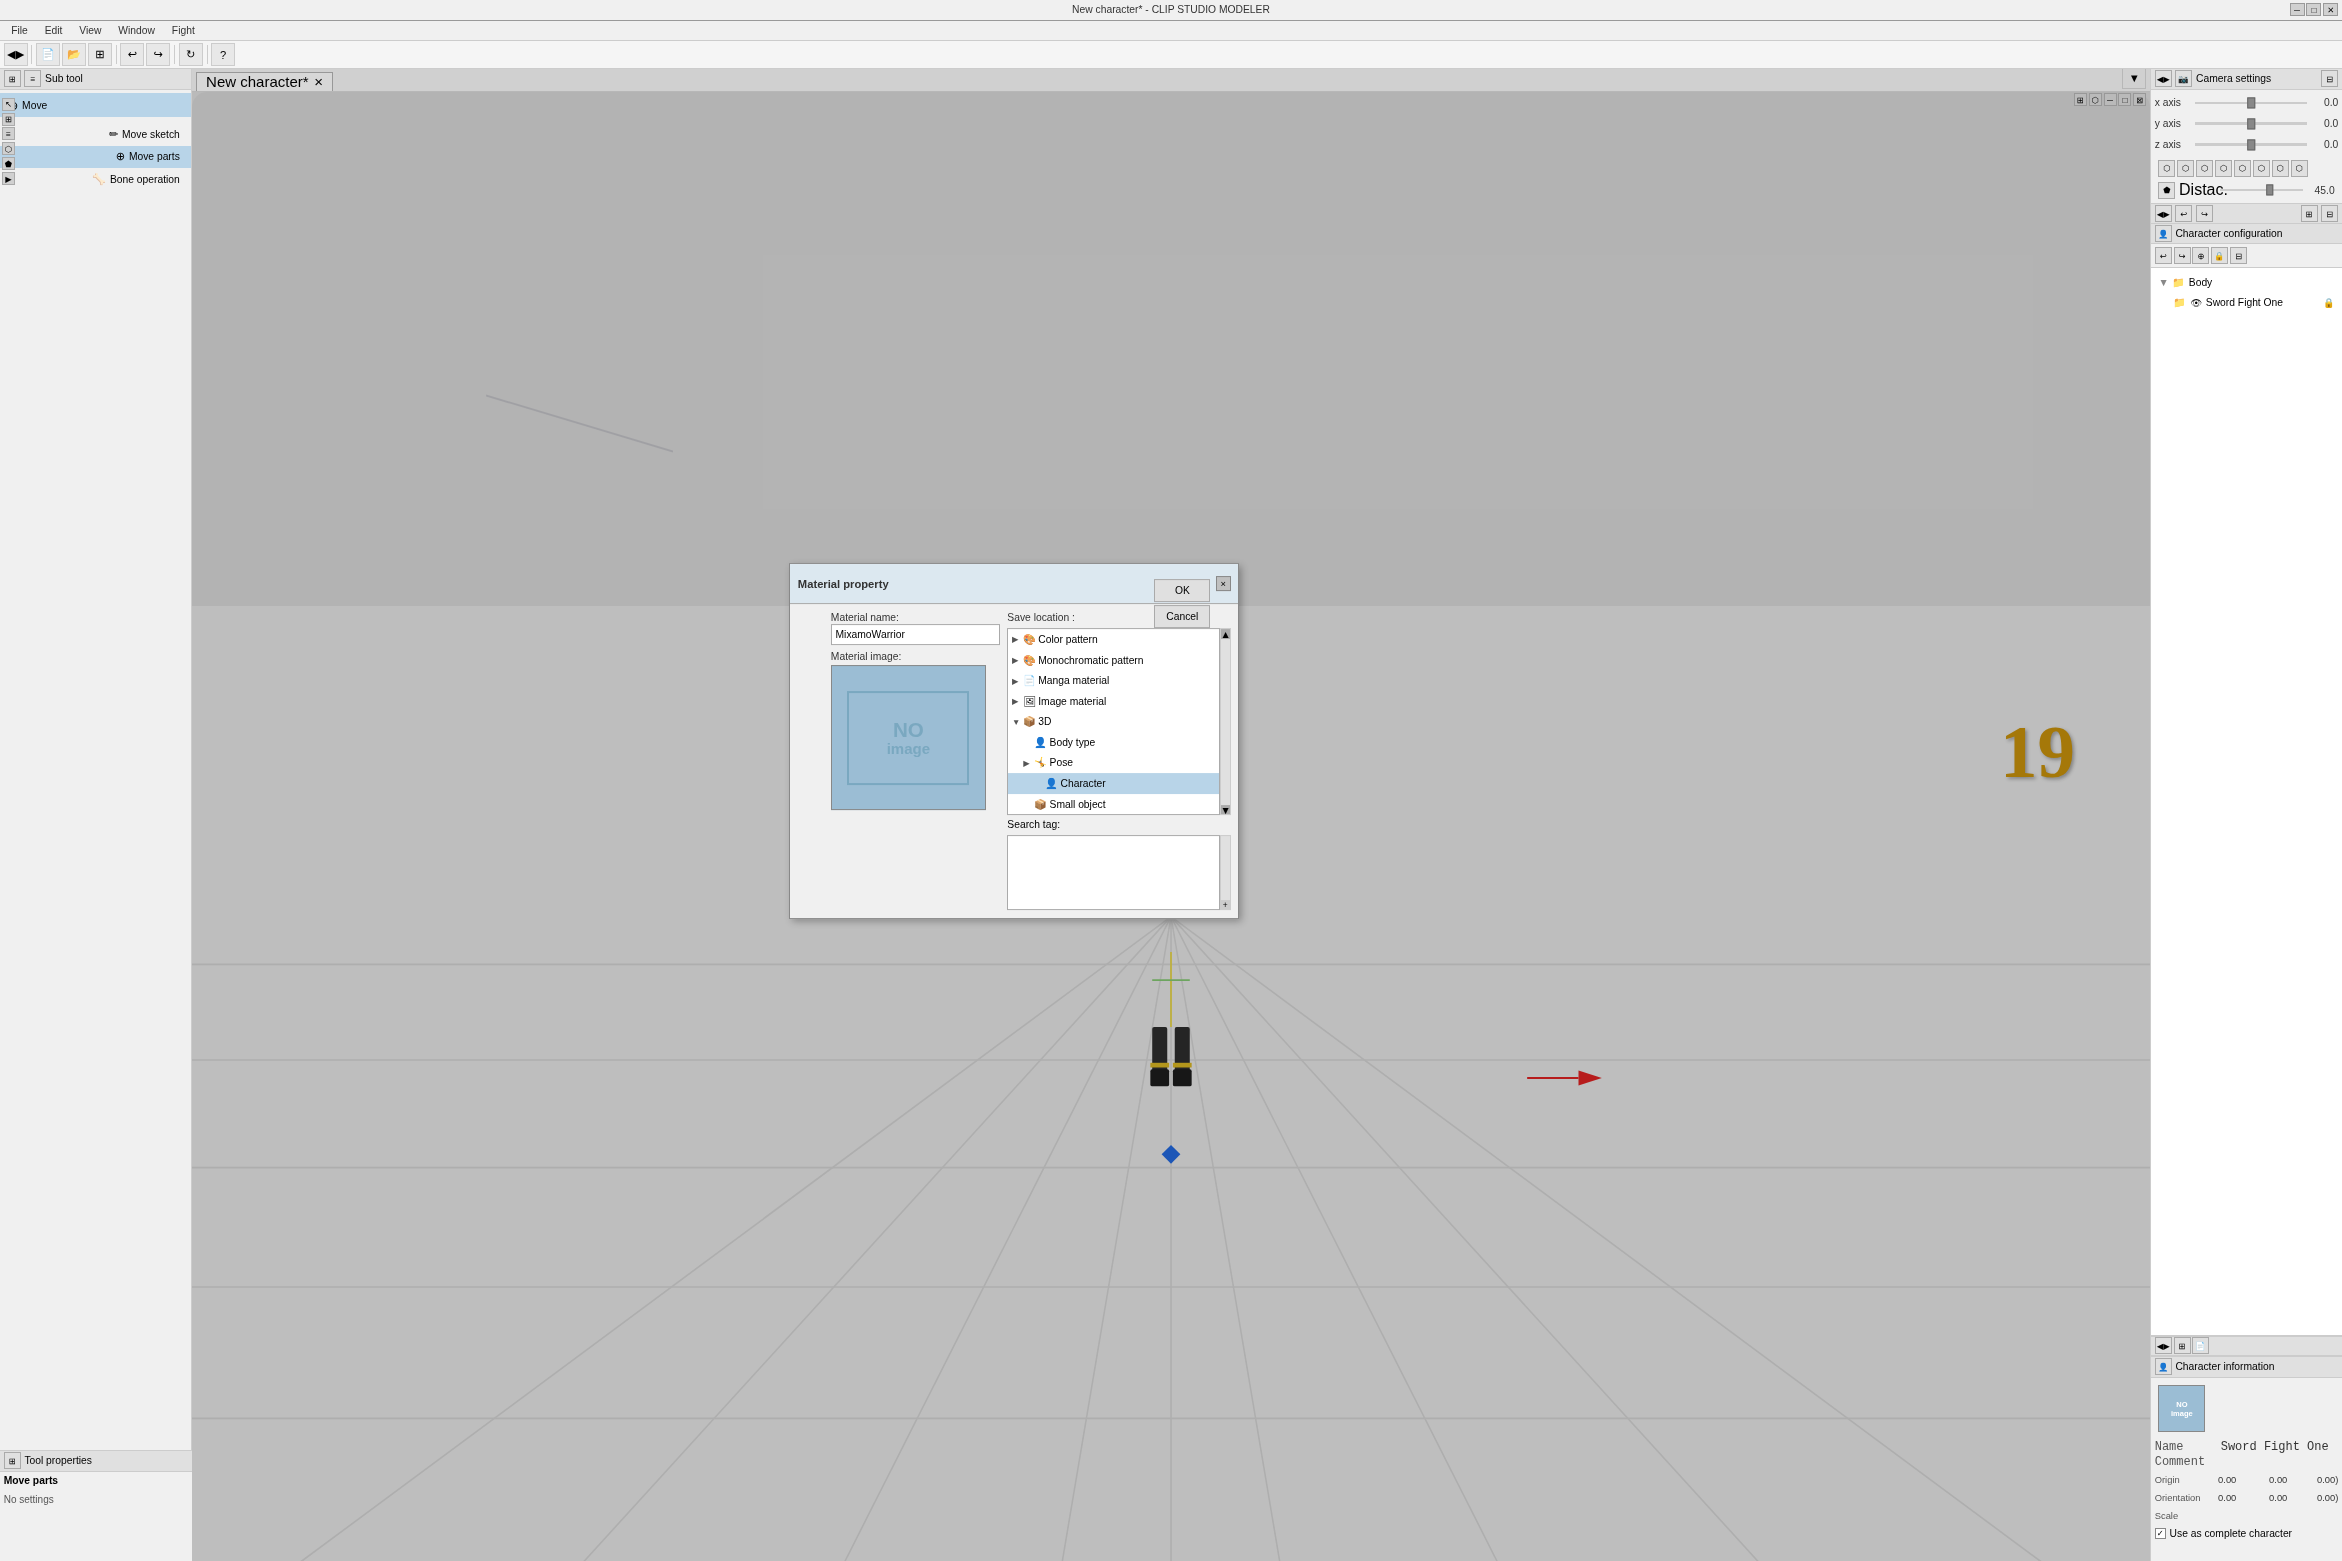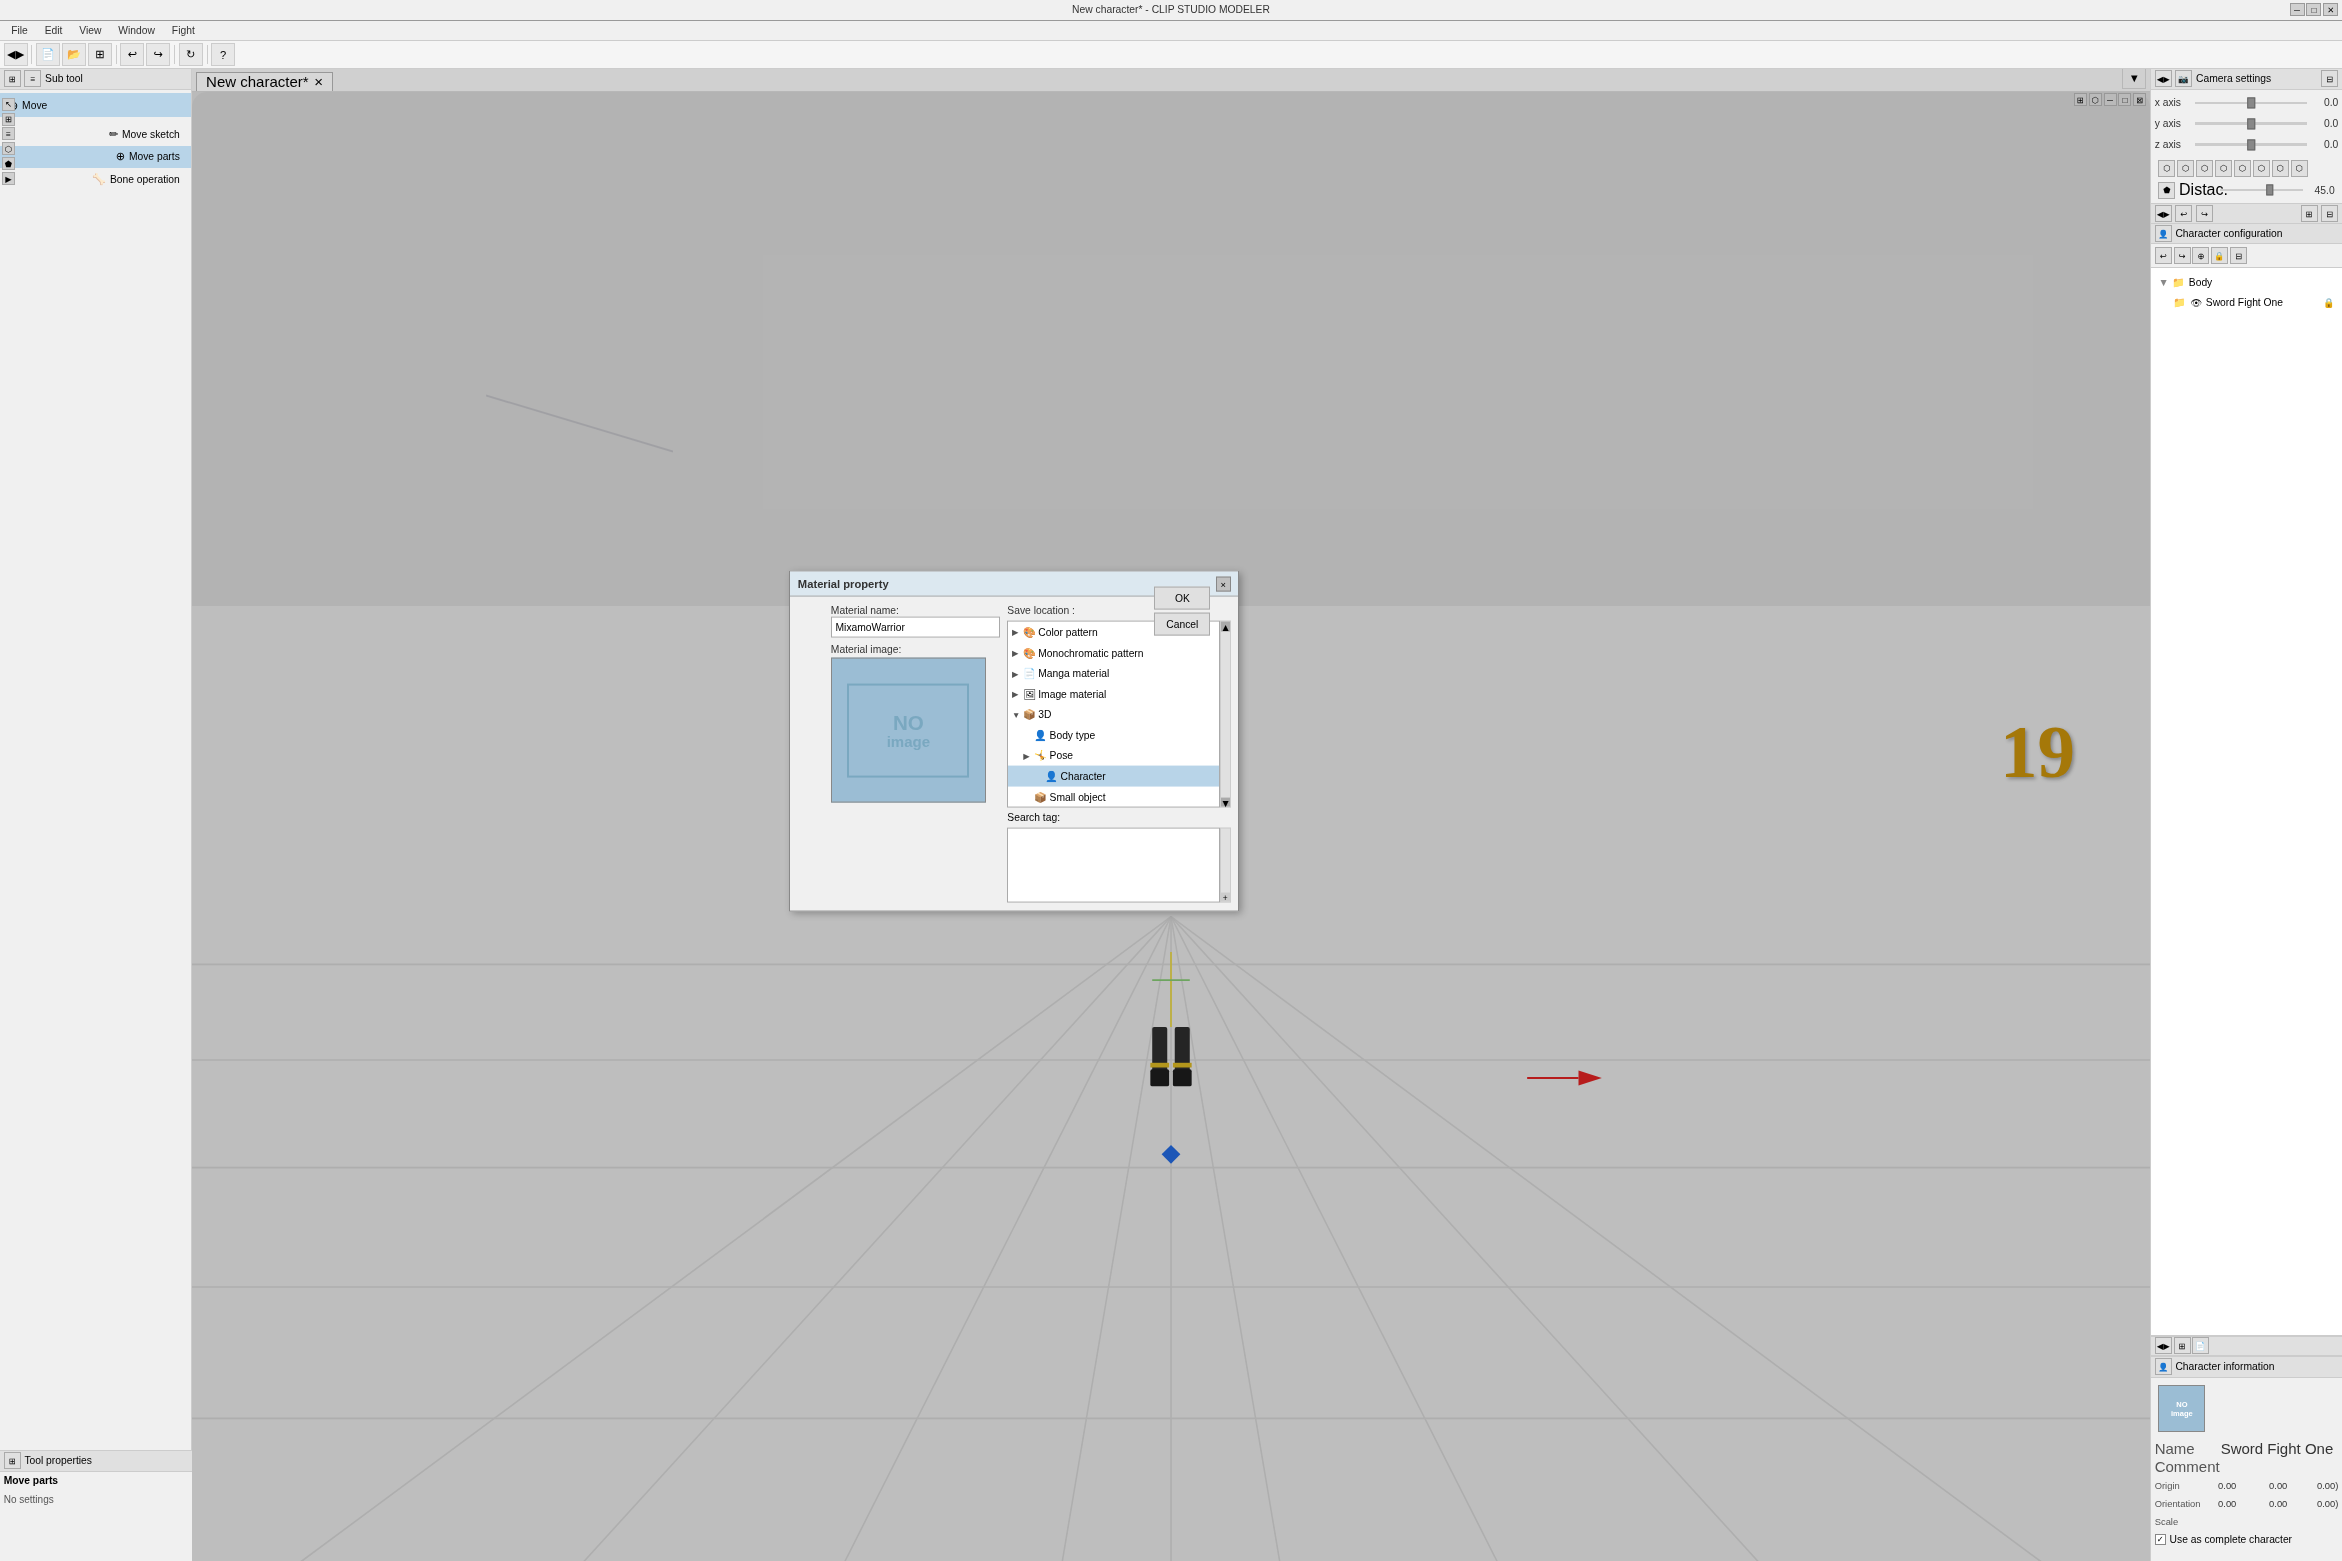--- a/index.html
+++ b/index.html
@@ -340,21 +340,22 @@
       font-size: 7.5px;
       color: #fff;
       text-align: center;
       line-height: 1.2;
       font-weight: bold;
     }
 
     .info-row {
       display: flex;
       margin-bottom: 1.9px;
-      font-size: 15px;
+      font-size: 12px;
+      font-family: Liberation Mono, monospace;
     }
     .info-label { width: 66px; color: #555; }
     .info-value { color: #333; }
 
     
     .modal-overlay {
       position: absolute;
       top: 0;
       left: 0;
       width: 100%;
@@ -371,21 +372,21 @@
       background: #f0f0f0;
       border: 0.9px solid #888;
       box-shadow: 2.8px 2.8px 7.5px rgba(0,0,0,0.3);
       position: absolute;
       top: 50%;
       left: 50%;
       transform: translate(-50%, -50%);
     }
 
     .modal-title-bar {
-      height: 25px;
+      height: 40px;
       background: #dce8f0;
       border-bottom: 0.9px solid #aaa;
       display: flex;
       align-items: center;
       justify-content: space-between;
       padding: 0 7.5px;
     }
     .modal-title {
       font-size: 11.2px;
       font-weight: bold;

